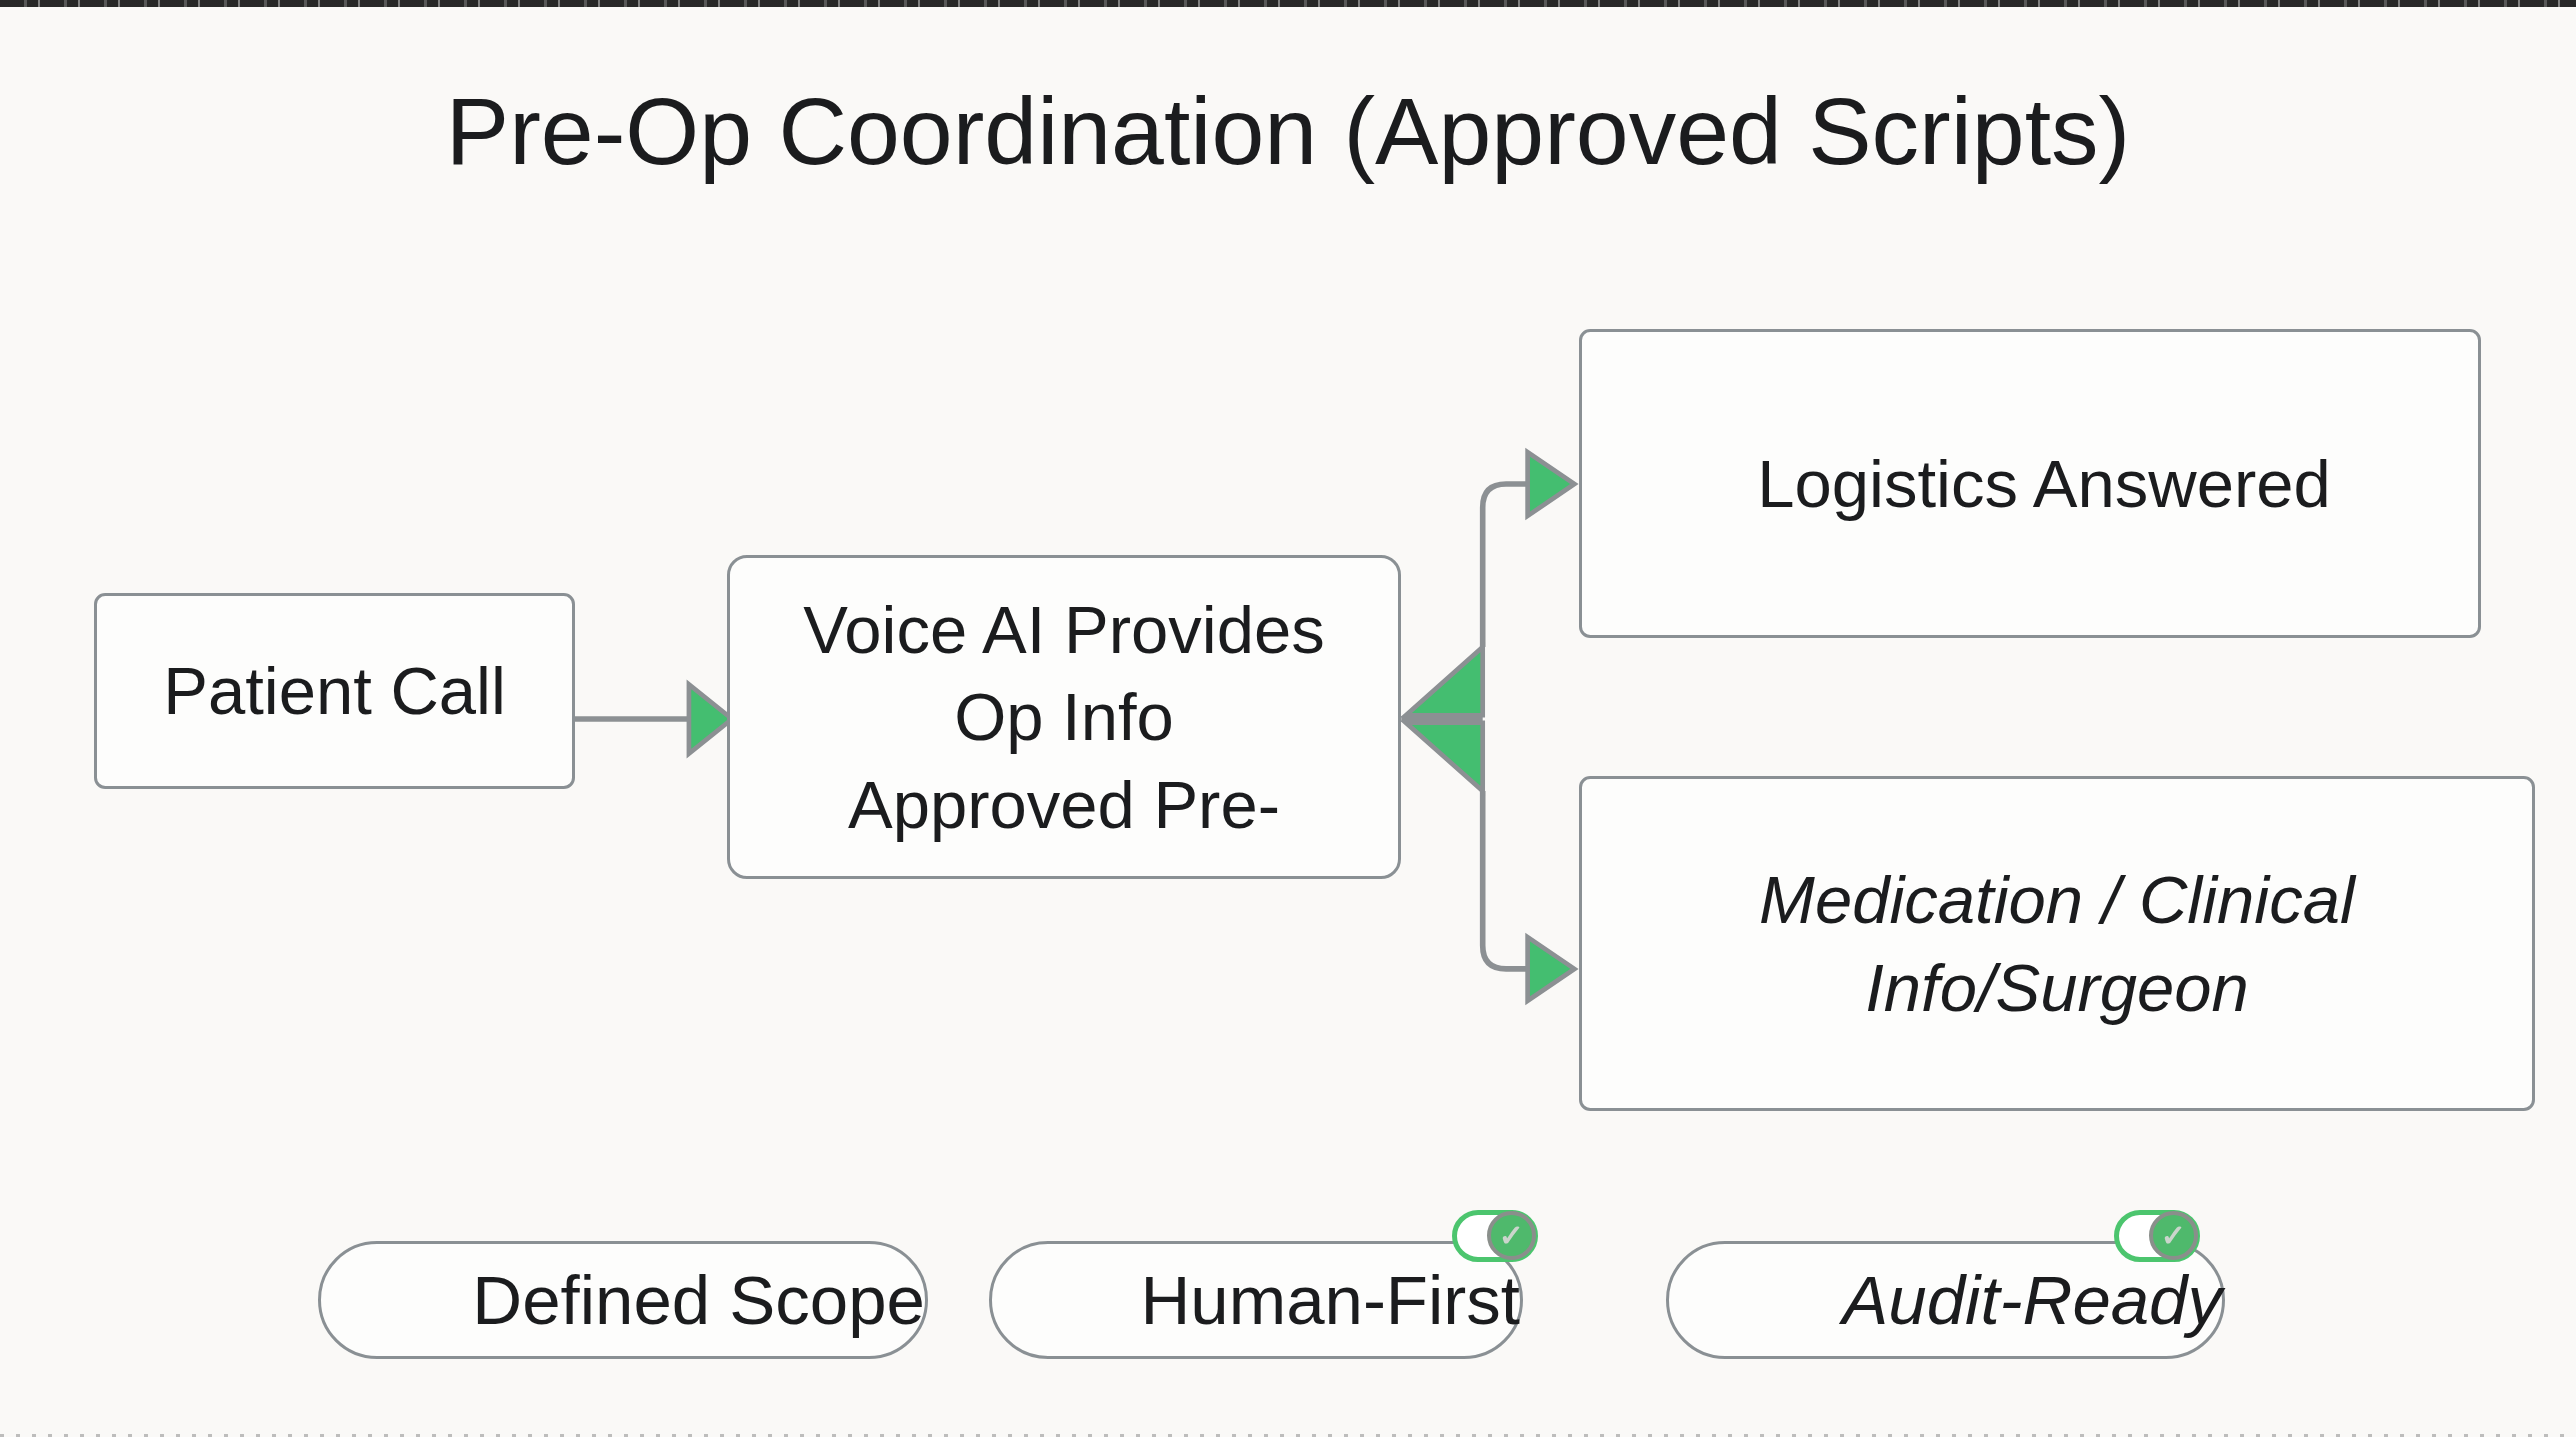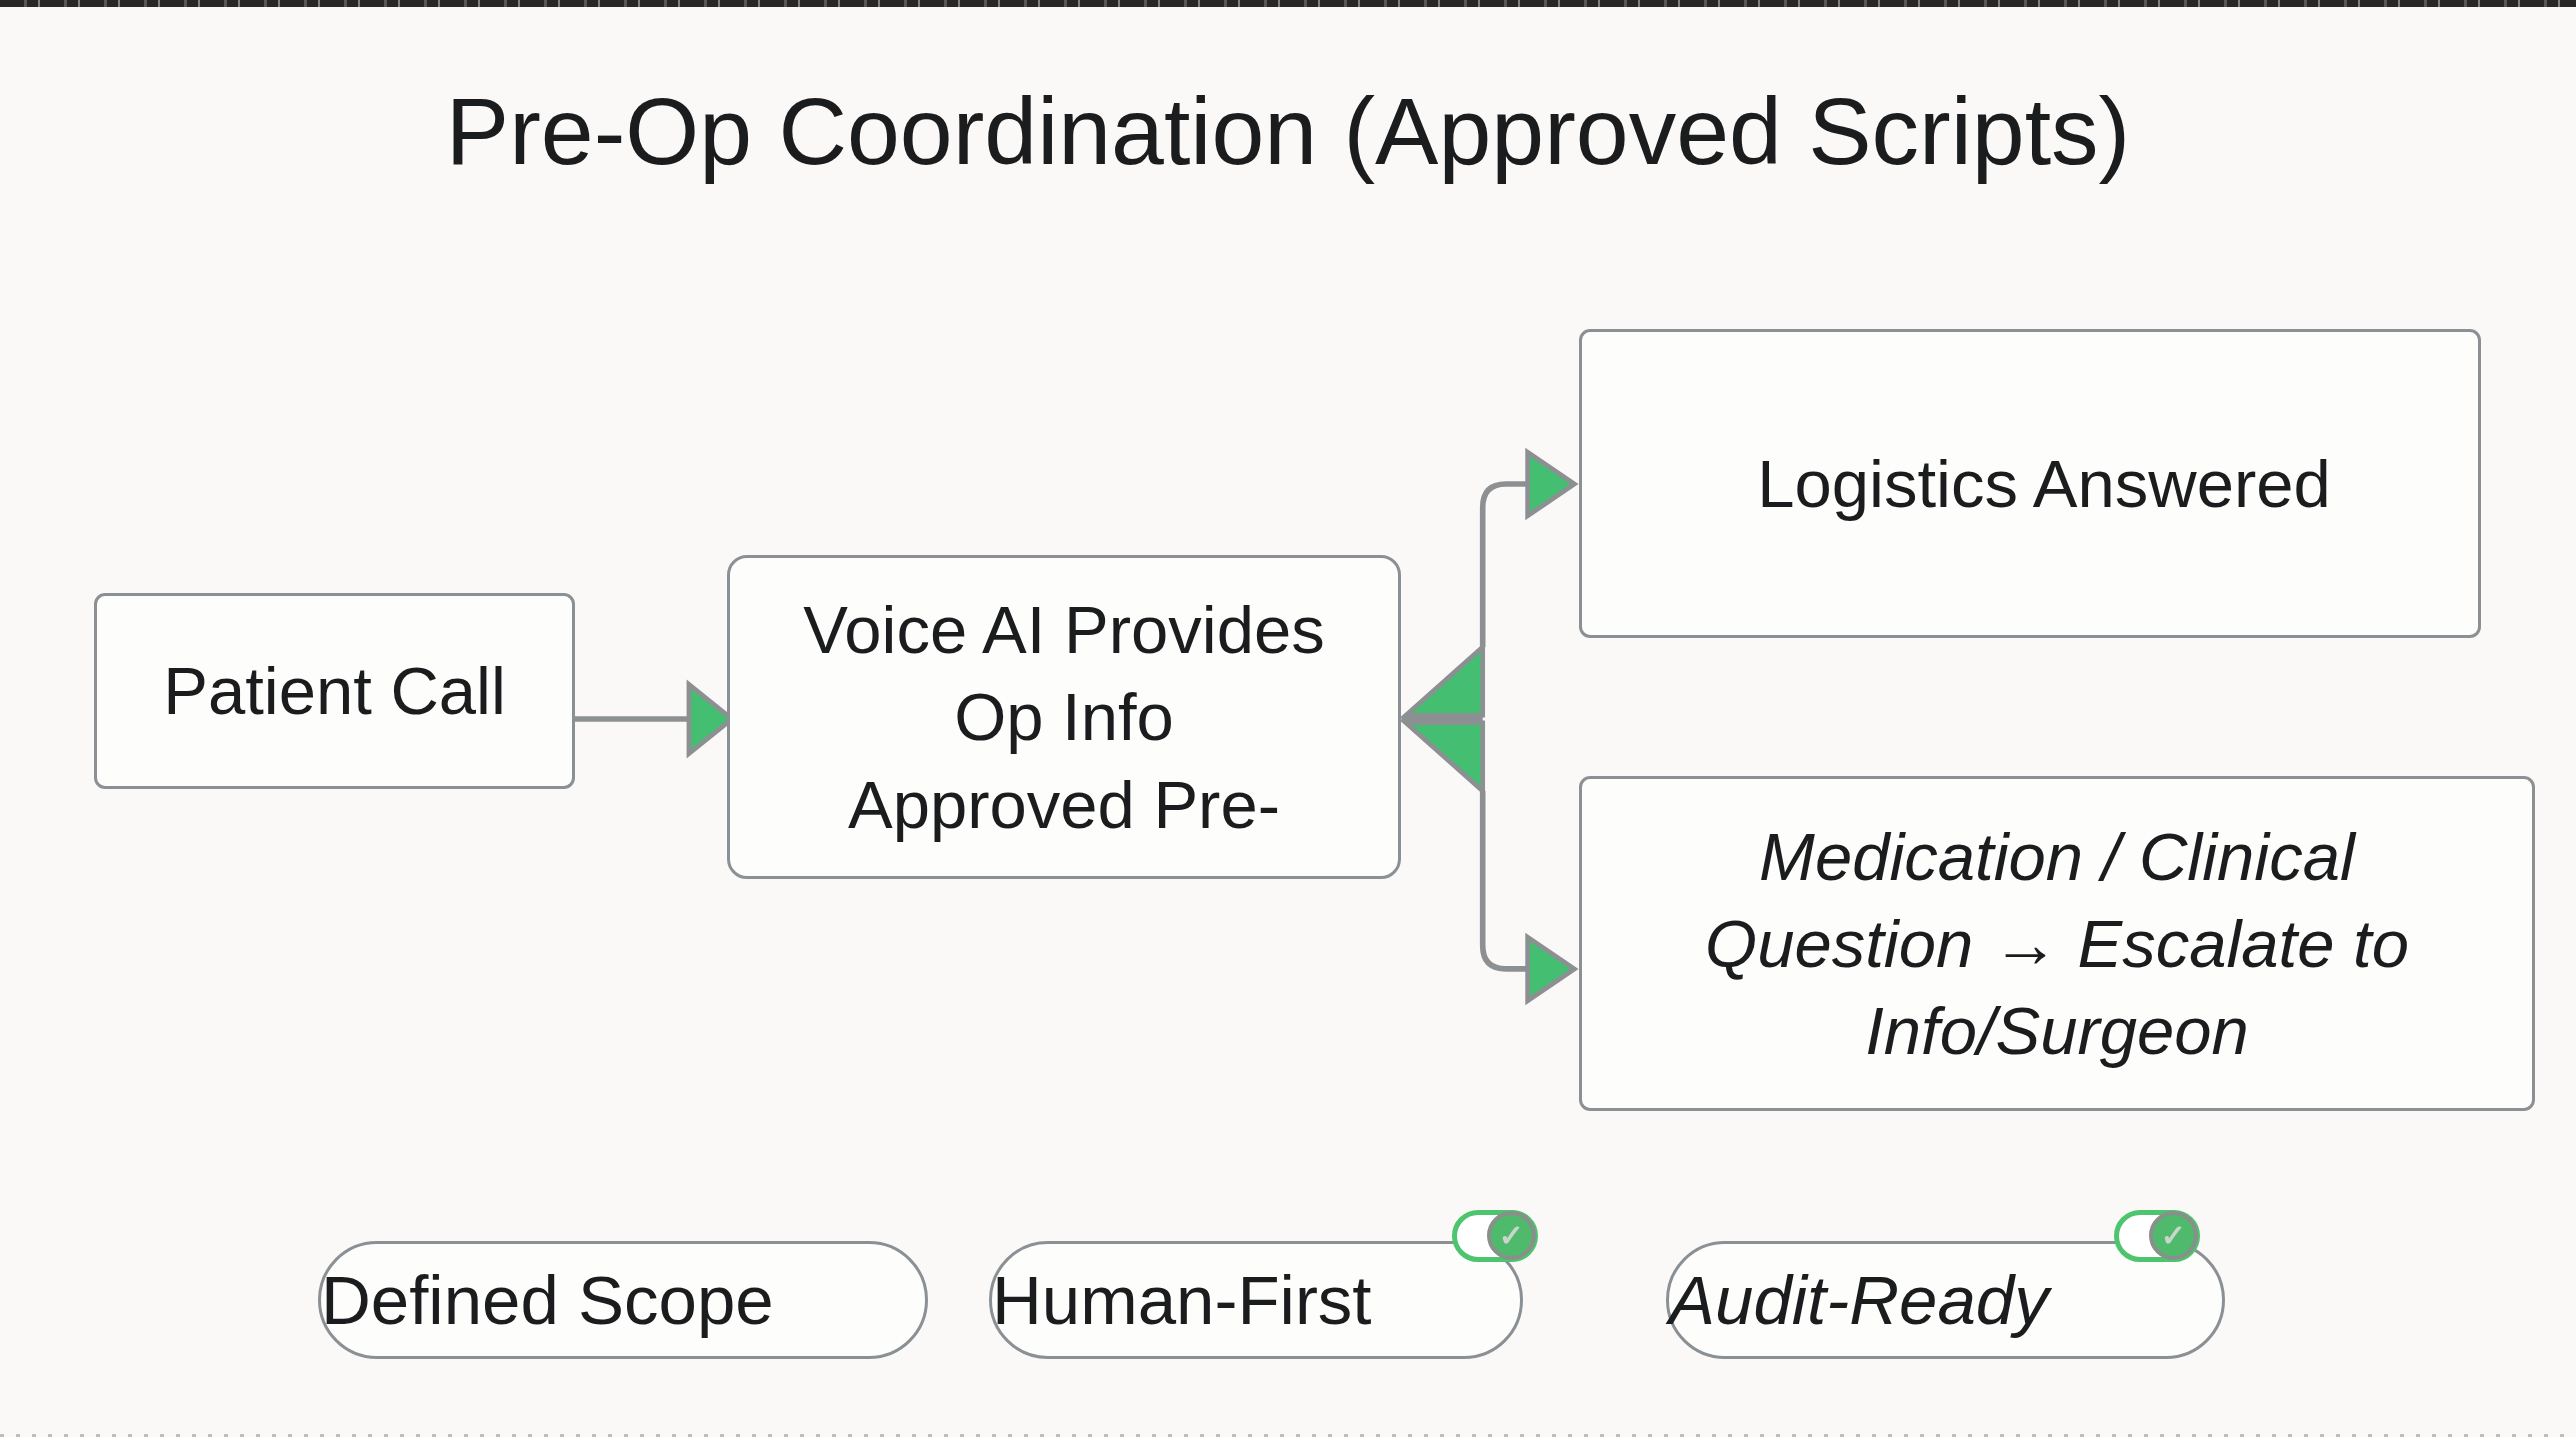--- a/index.html
+++ b/index.html
@@ -60,21 +60,21 @@
   .node-logistics{left:1579px;top:329px;width:902px;height:309px;padding-left:28px;}
   .node-medication{left:1579px;top:776px;width:956px;height:335px;font-style:italic;}
 
   svg.connectors{position:absolute;left:0;top:0;z-index:1;}
 
   .pill{
     position:absolute;top:1241px;height:118px;
     background:var(--node-fill);
     border:3.7px solid var(--node-border);
     border-radius:61px;
-    display:flex;align-items:center;justify-content:flex-start;
+    display:flex;align-items:center;justify-content:flex-end;
     font-size:69px;font-weight:400;
     box-sizing:border-box;
     z-index:2;
   }
   .pill-defined{left:318px;width:610px;}
   .pill-human{left:989px;width:534px;}
   .pill-audit{left:1666px;width:559px;font-style:italic;}
 
   .toggle{
     position:absolute;width:86px;height:52px;top:1210px;
@@ -132,21 +132,20 @@
     <span>Op Info</span>
     <span>Approved Pre-</span>
   </div>
 
   <div class="node node-logistics">
     <span>Logistics Answered</span>
   </div>
 
   <div class="node node-medication">
     <span>Medication / Clinical</span>
-    <span>Question → Escalate to</span>
     <span>Info/Surgeon</span>
   </div>
 
   <div class="pill pill-defined">
     <span>Defined Scope</span>
   </div>
 
   <div class="pill pill-human">
     <span>Human-First</span>
   </div>

